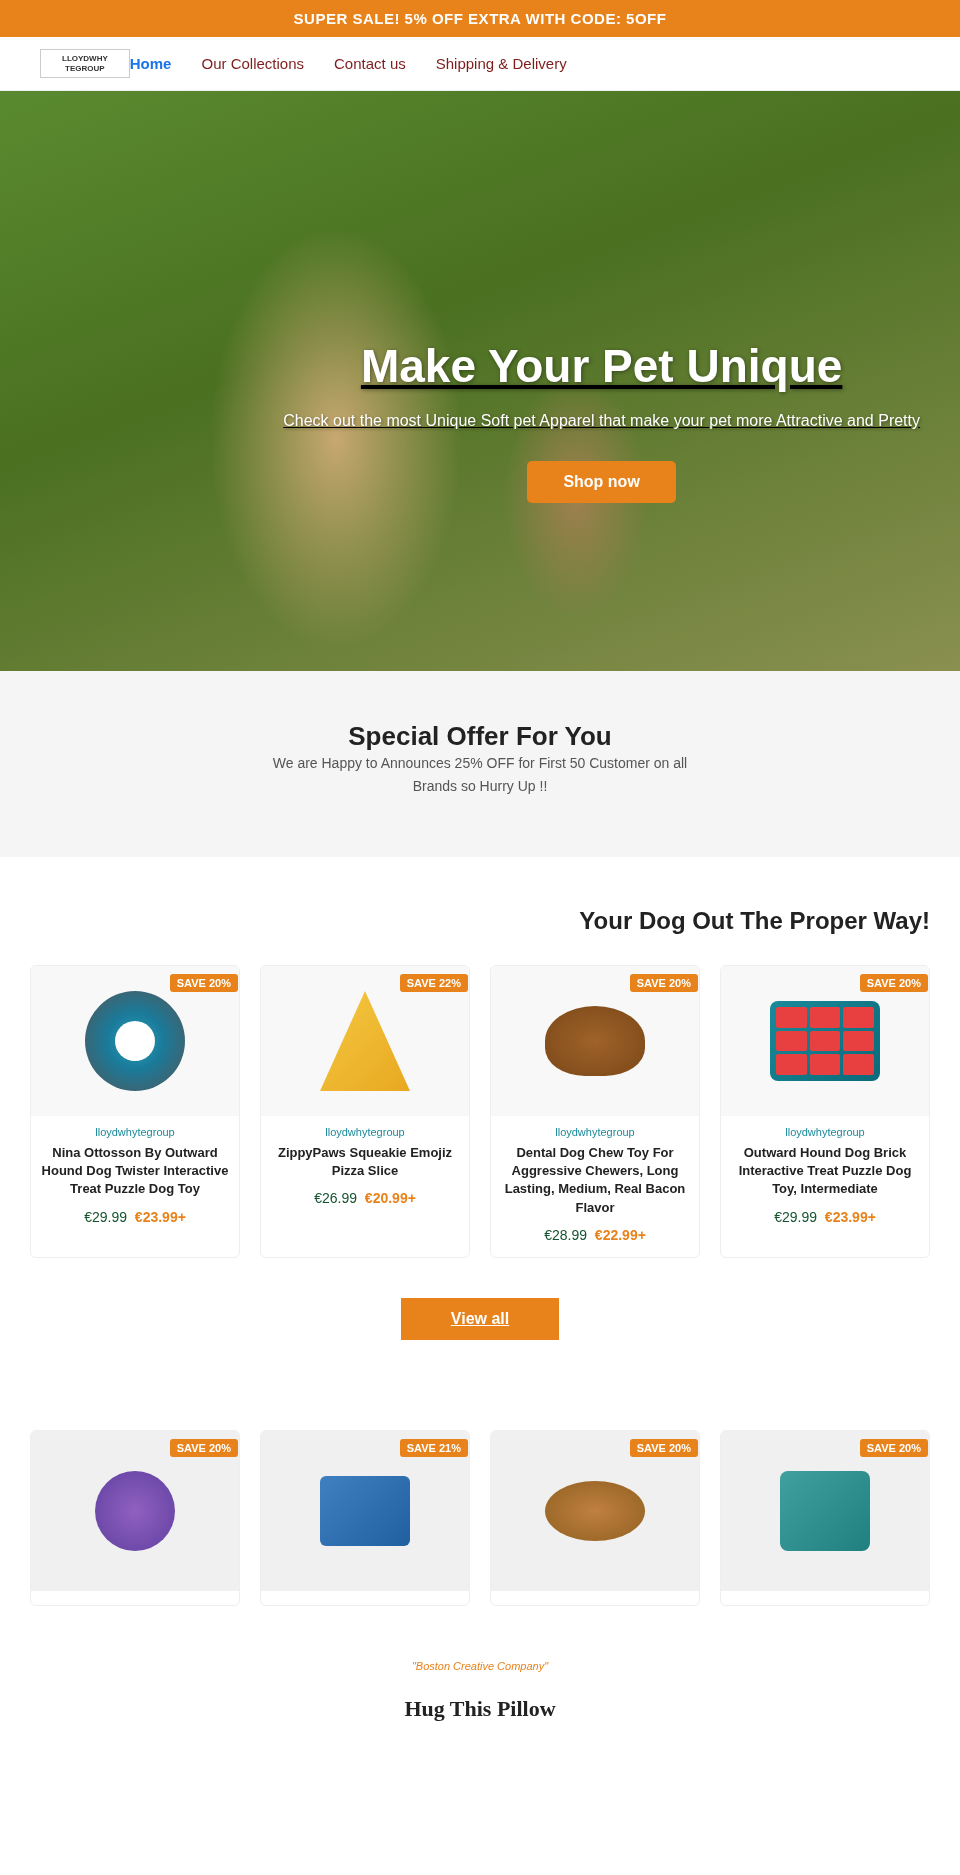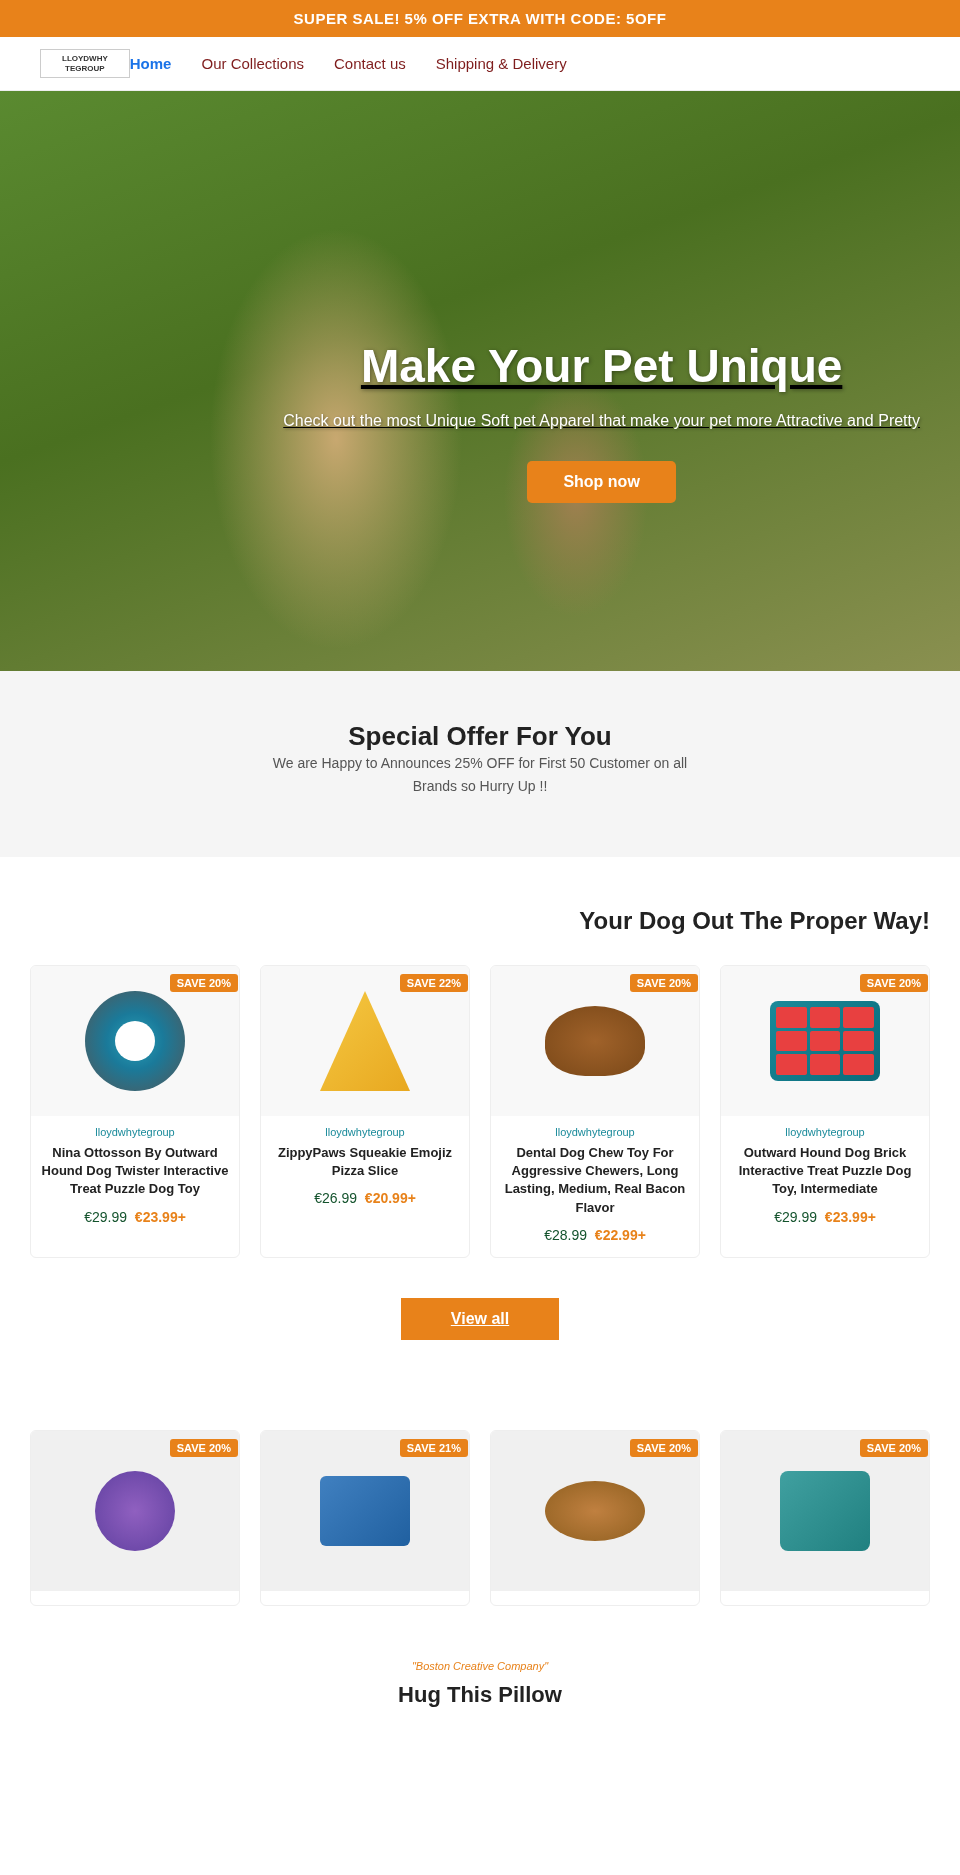--- a/index.html
+++ b/index.html
@@ -294,21 +294,22 @@
     }
     .bottom-brand span {
       color: #e8821a;
       font-size: 11px;
       font-style: italic;
     }
     .bottom-brand h3 {
       font-size: 22px;
       font-weight: 700;
       color: #222;
-      margin-top: 8px;
+      margin-top: 22px;
+      font-family: Liberation Serif, serif;
     }
 
     
     .shape-circle-purple {
       width: 80px; height: 80px;
       background: radial-gradient(circle, #9060c0 0%, #6040a0 100%);
       border-radius: 50%;
     }
     .shape-rect-blue {
       width: 90px; height: 70px;

